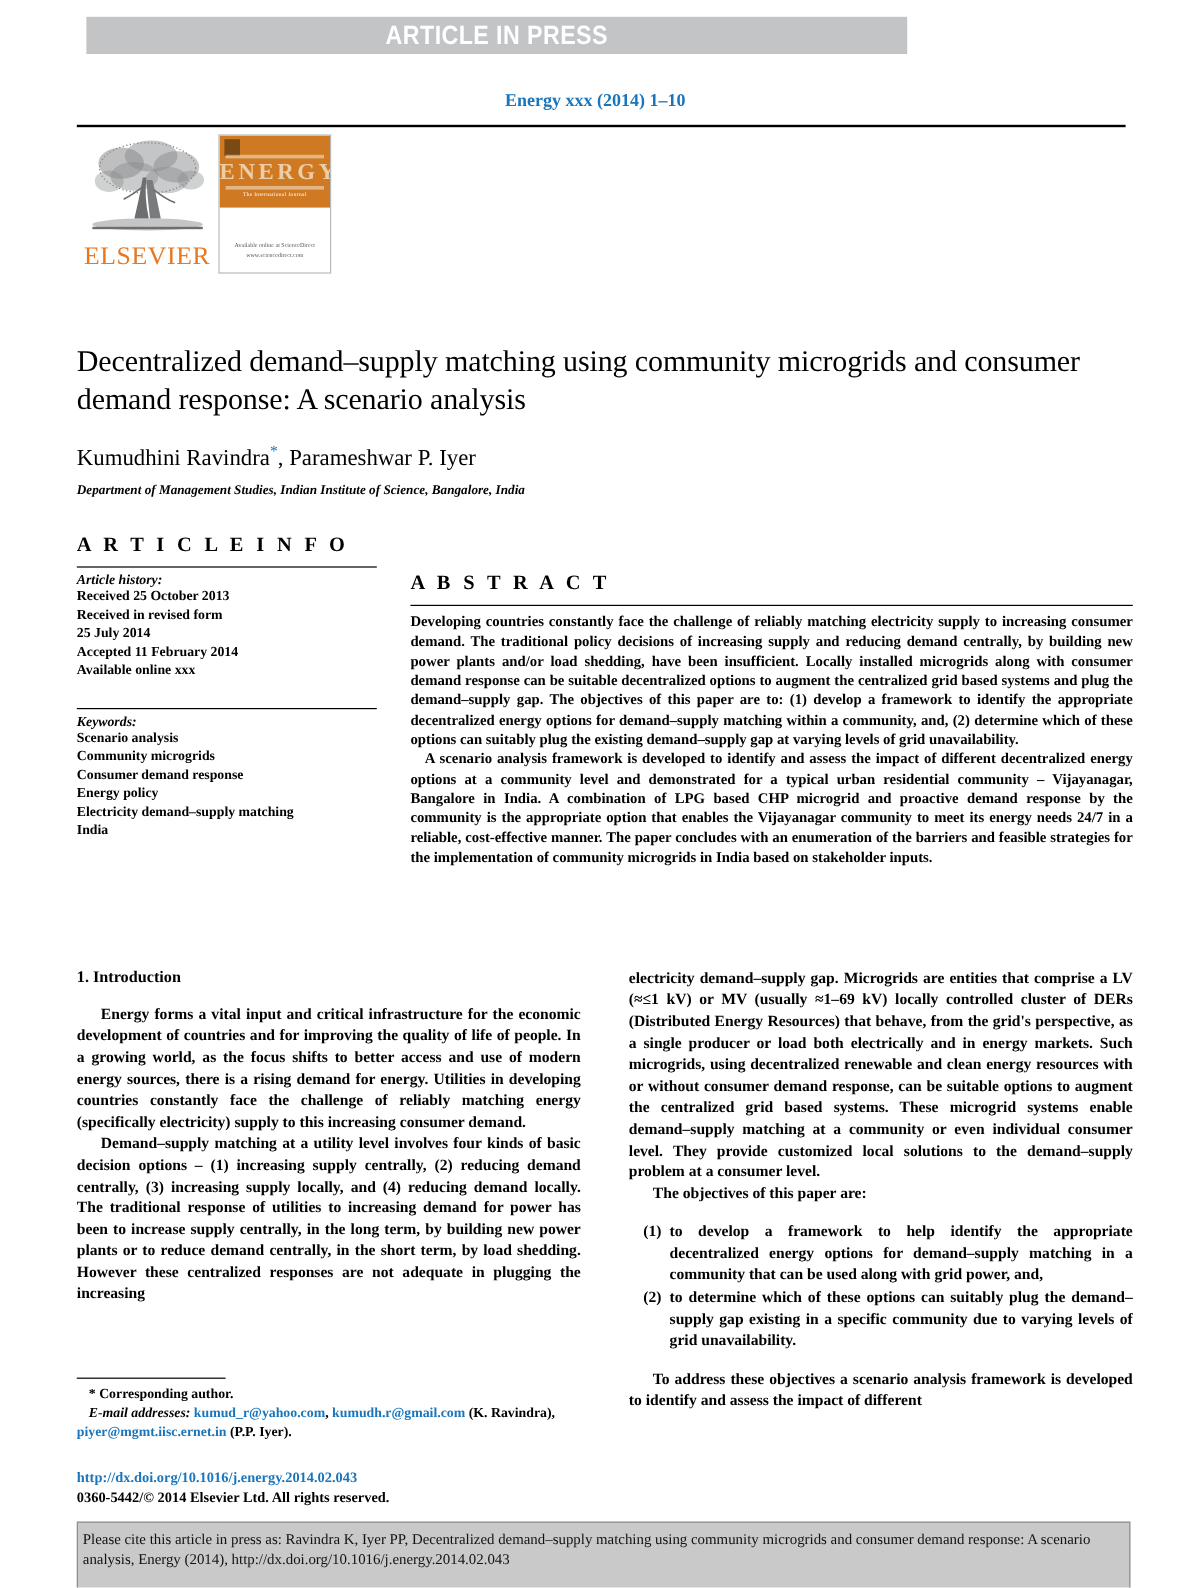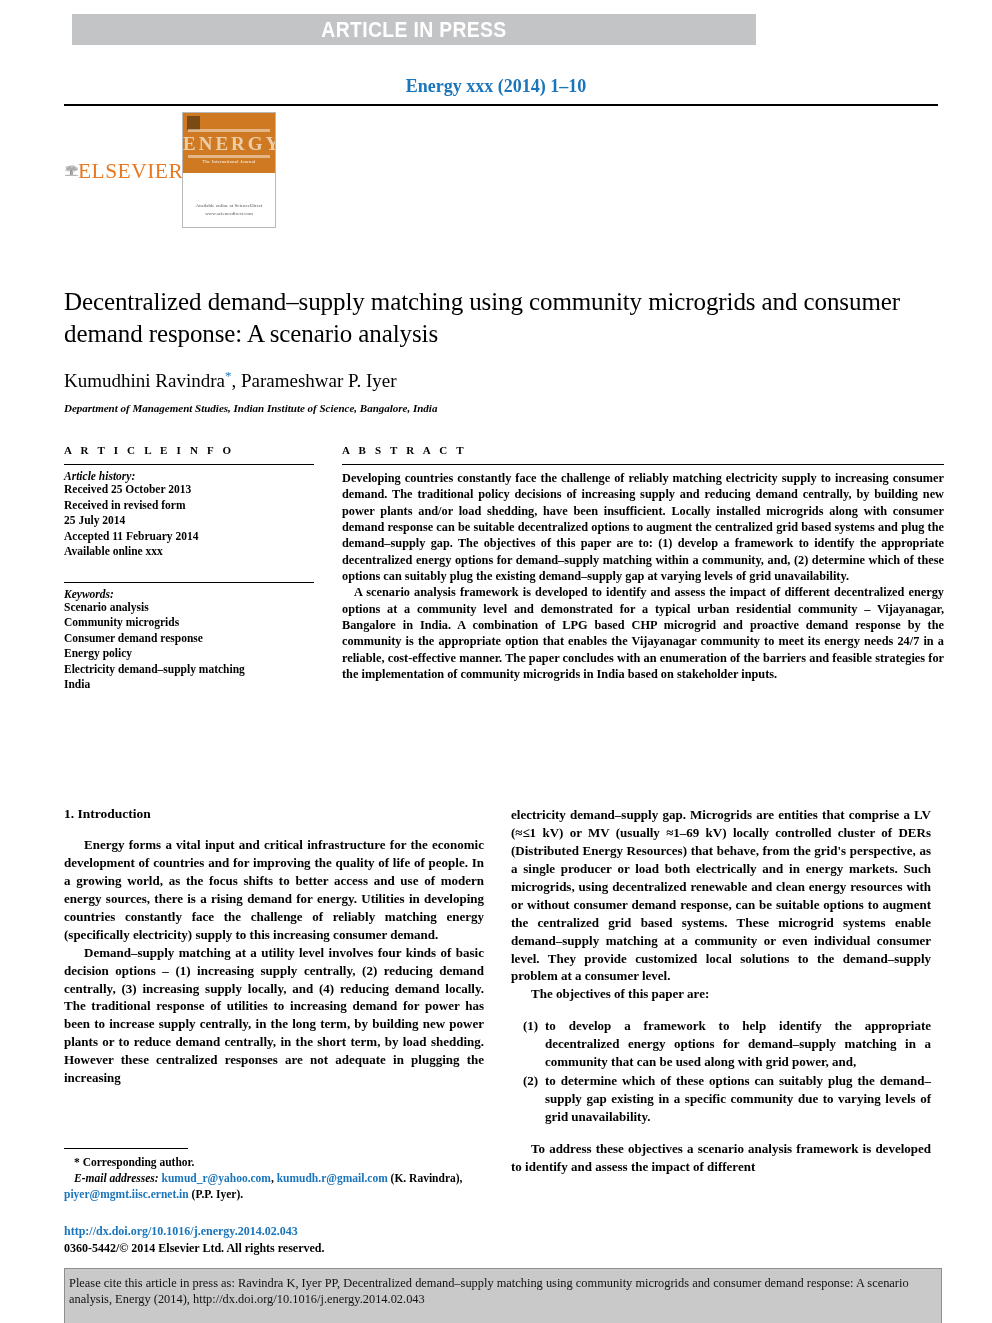--- a/index.html
+++ b/index.html
@@ -37,41 +37,42 @@
     color: #ffffff;
     transform: scaleX(0.88);
   }
 
   
   .running-head {
     position: absolute;
     left: 0; right: 0;
     top: 76px;
     text-align: center;
-    font-size: 18px;
+    font-size: 15px;
     font-weight: bold;
     color: #1a75bb;
     font-family: "Liberation Serif", serif;
   }
 
   
   .masthead {
     position: absolute;
     left: 64px;
     top: 104px;
     width: 874px;
     border-top: 2.5px solid #000;
     padding-top: 6px;
     display: flex;
     align-items: stretch;
   }
   .elsevier-logo {
     width: 118px;
     flex: 0 0 118px;
     display: flex;
+    flex-direction: column;
     align-items: center;
     justify-content: flex-start;
     padding-top: 2px;
   }
   .tree-svg { display:block; }
   .elsevier-word {
     font-family: "Liberation Serif", serif;
     font-size: 21px;
     letter-spacing: 0.5px;
     color: #e87722;
@@ -212,25 +213,26 @@
     width: 880px;
     display: flex;
   }
   .col-info {
     width: 250px;
     flex: 0 0 250px;
     margin-right: 28px;
   }
   .col-abstract {
     flex: 1 1 auto;
+    margin-top: 32px;
   }
   .sec-head {
     font-family: "Liberation Serif", serif;
     font-weight: bold;
-    font-size: 11px;
+    font-size: 17px;
     letter-spacing: 3.2px;
     margin: 0 0 8px 0;
   }
   .rule {
     border-top: 1.6px solid #000;
     margin: 0 0 5px 0;
   }
   .info-label {
     font-style: italic;
     font-weight: bold;
@@ -261,21 +263,21 @@
     font-weight: bold;
   }
 
   
   .body-cols {
     position: absolute;
     left: 64px;
     top: 806px;
     width: 880px;
     display: flex;
-    gap: 27px;
+    gap: 40px;
   }
   .bcol {
     width: 420px;
     flex: 0 0 420px;
   }
   .sec-title {
     font-size: 13.5px;
     font-weight: bold;
     margin: 0 0 14px 0;
   }

